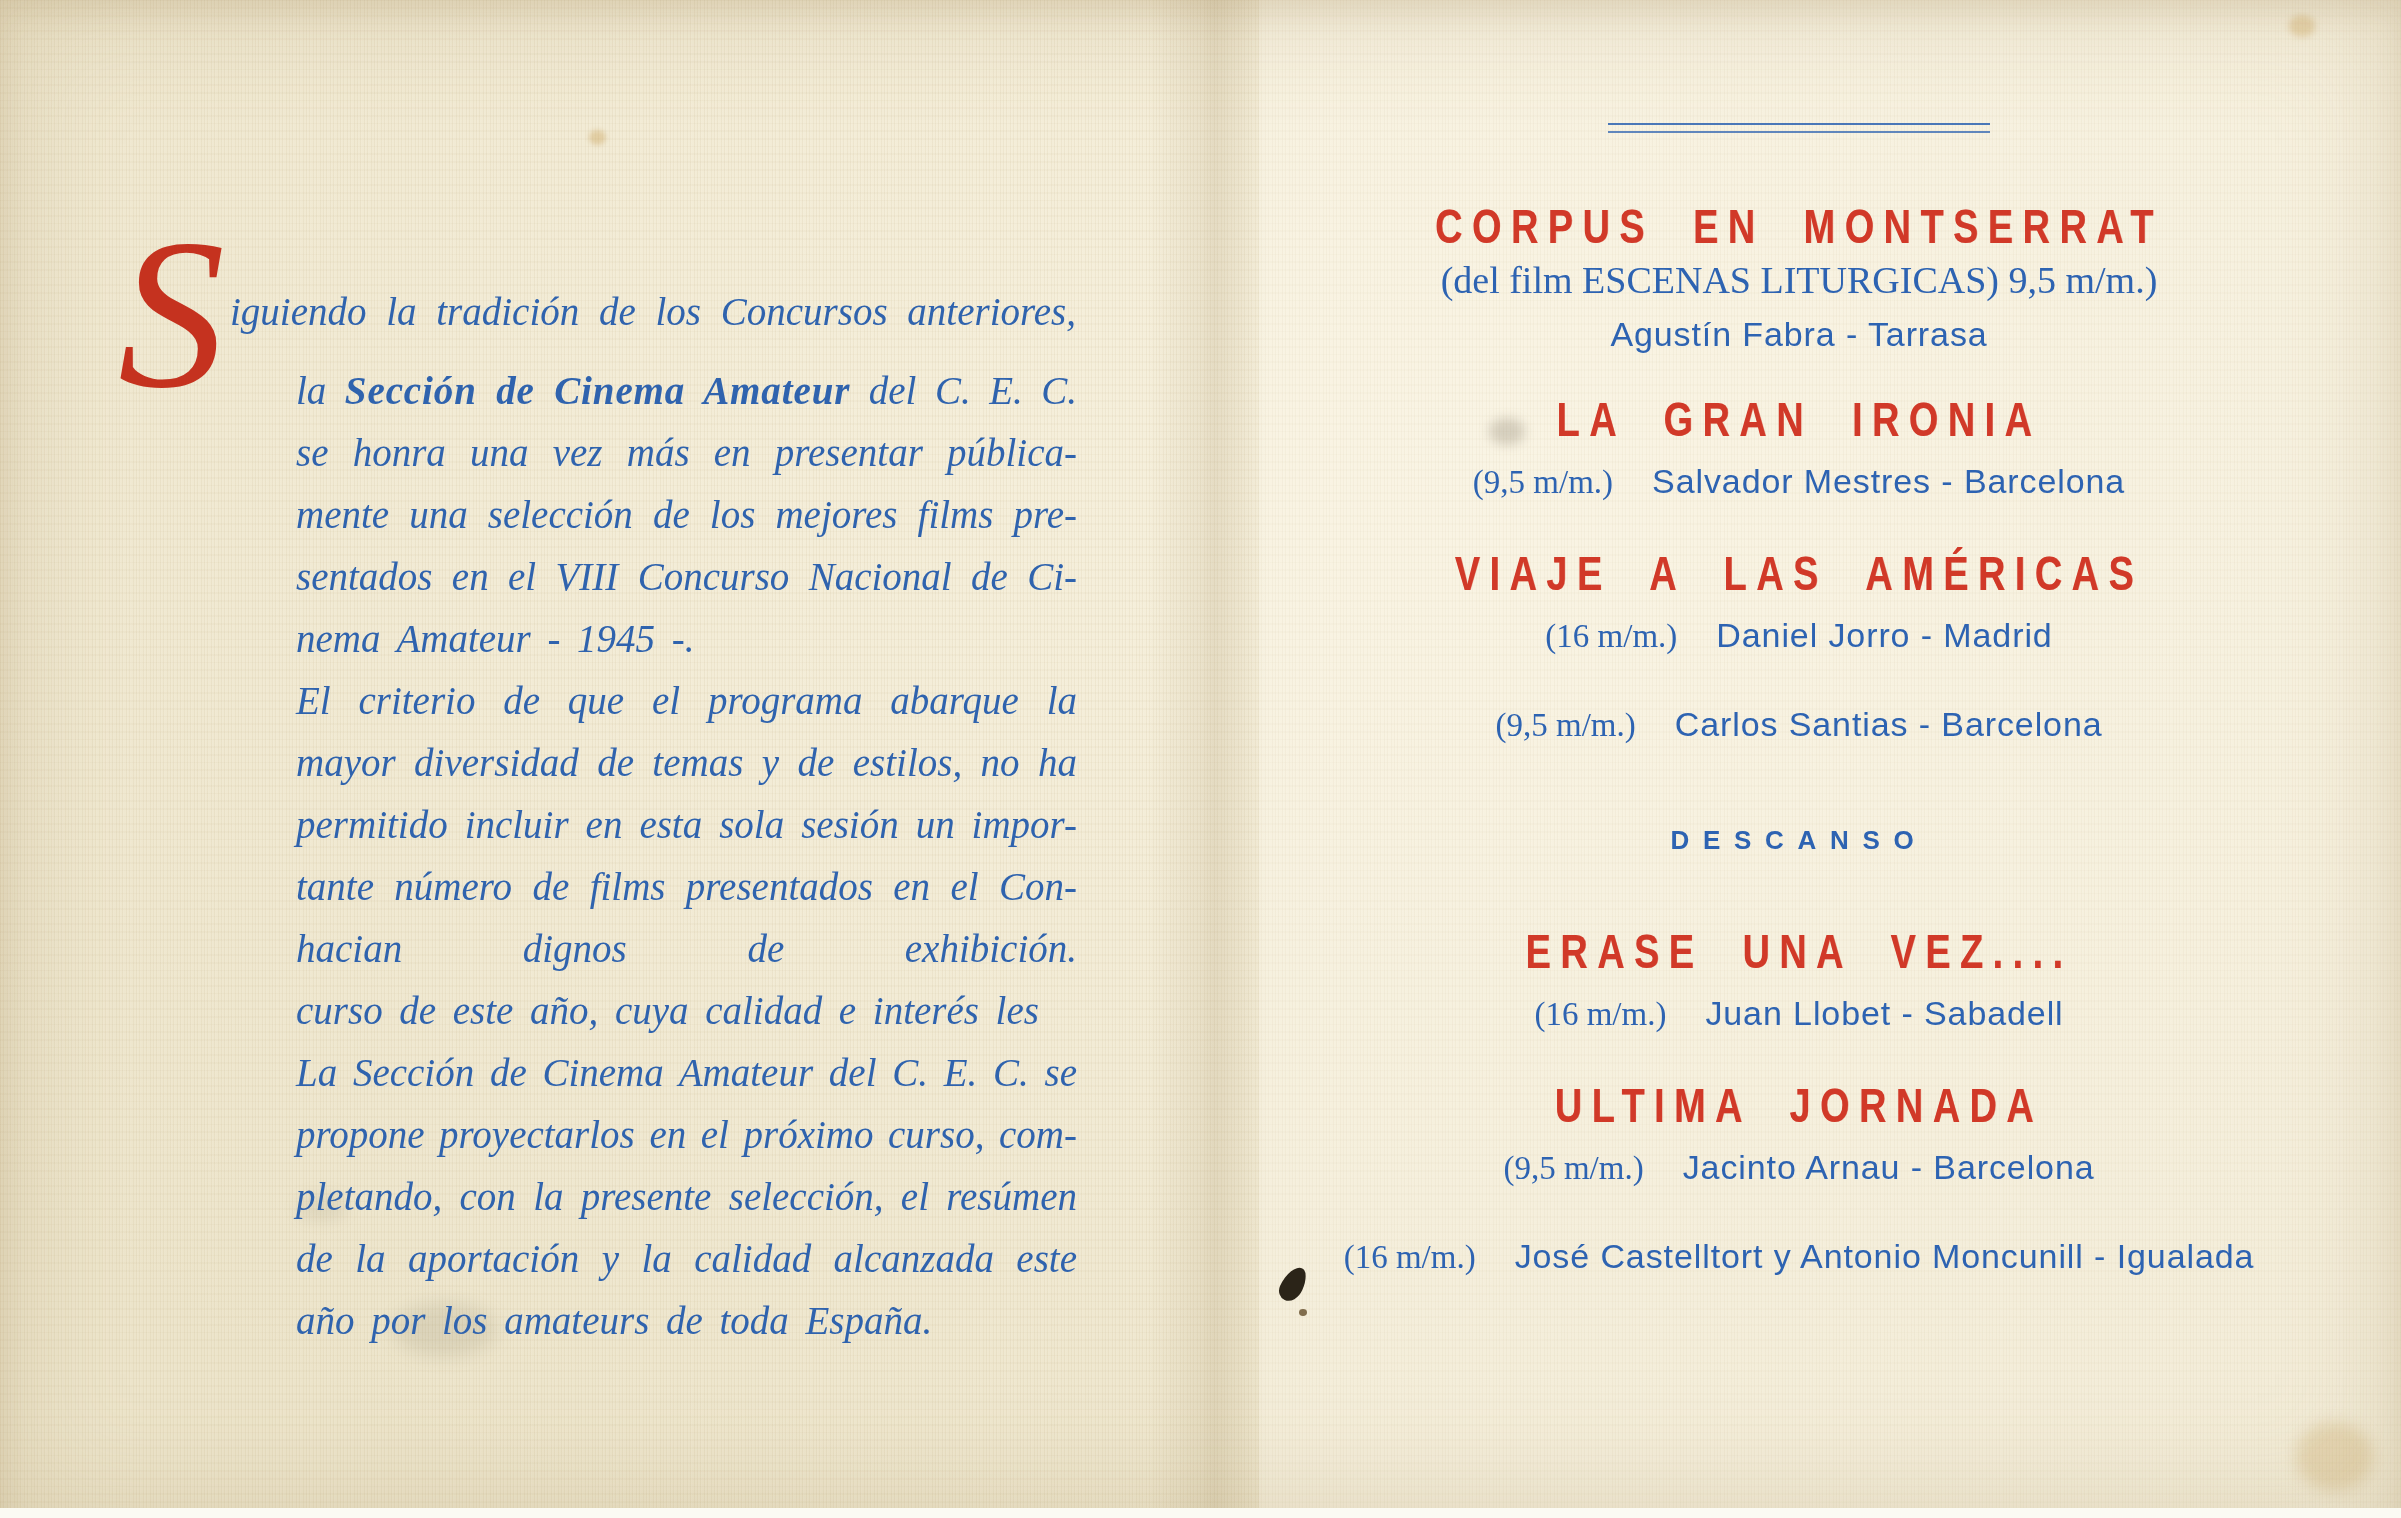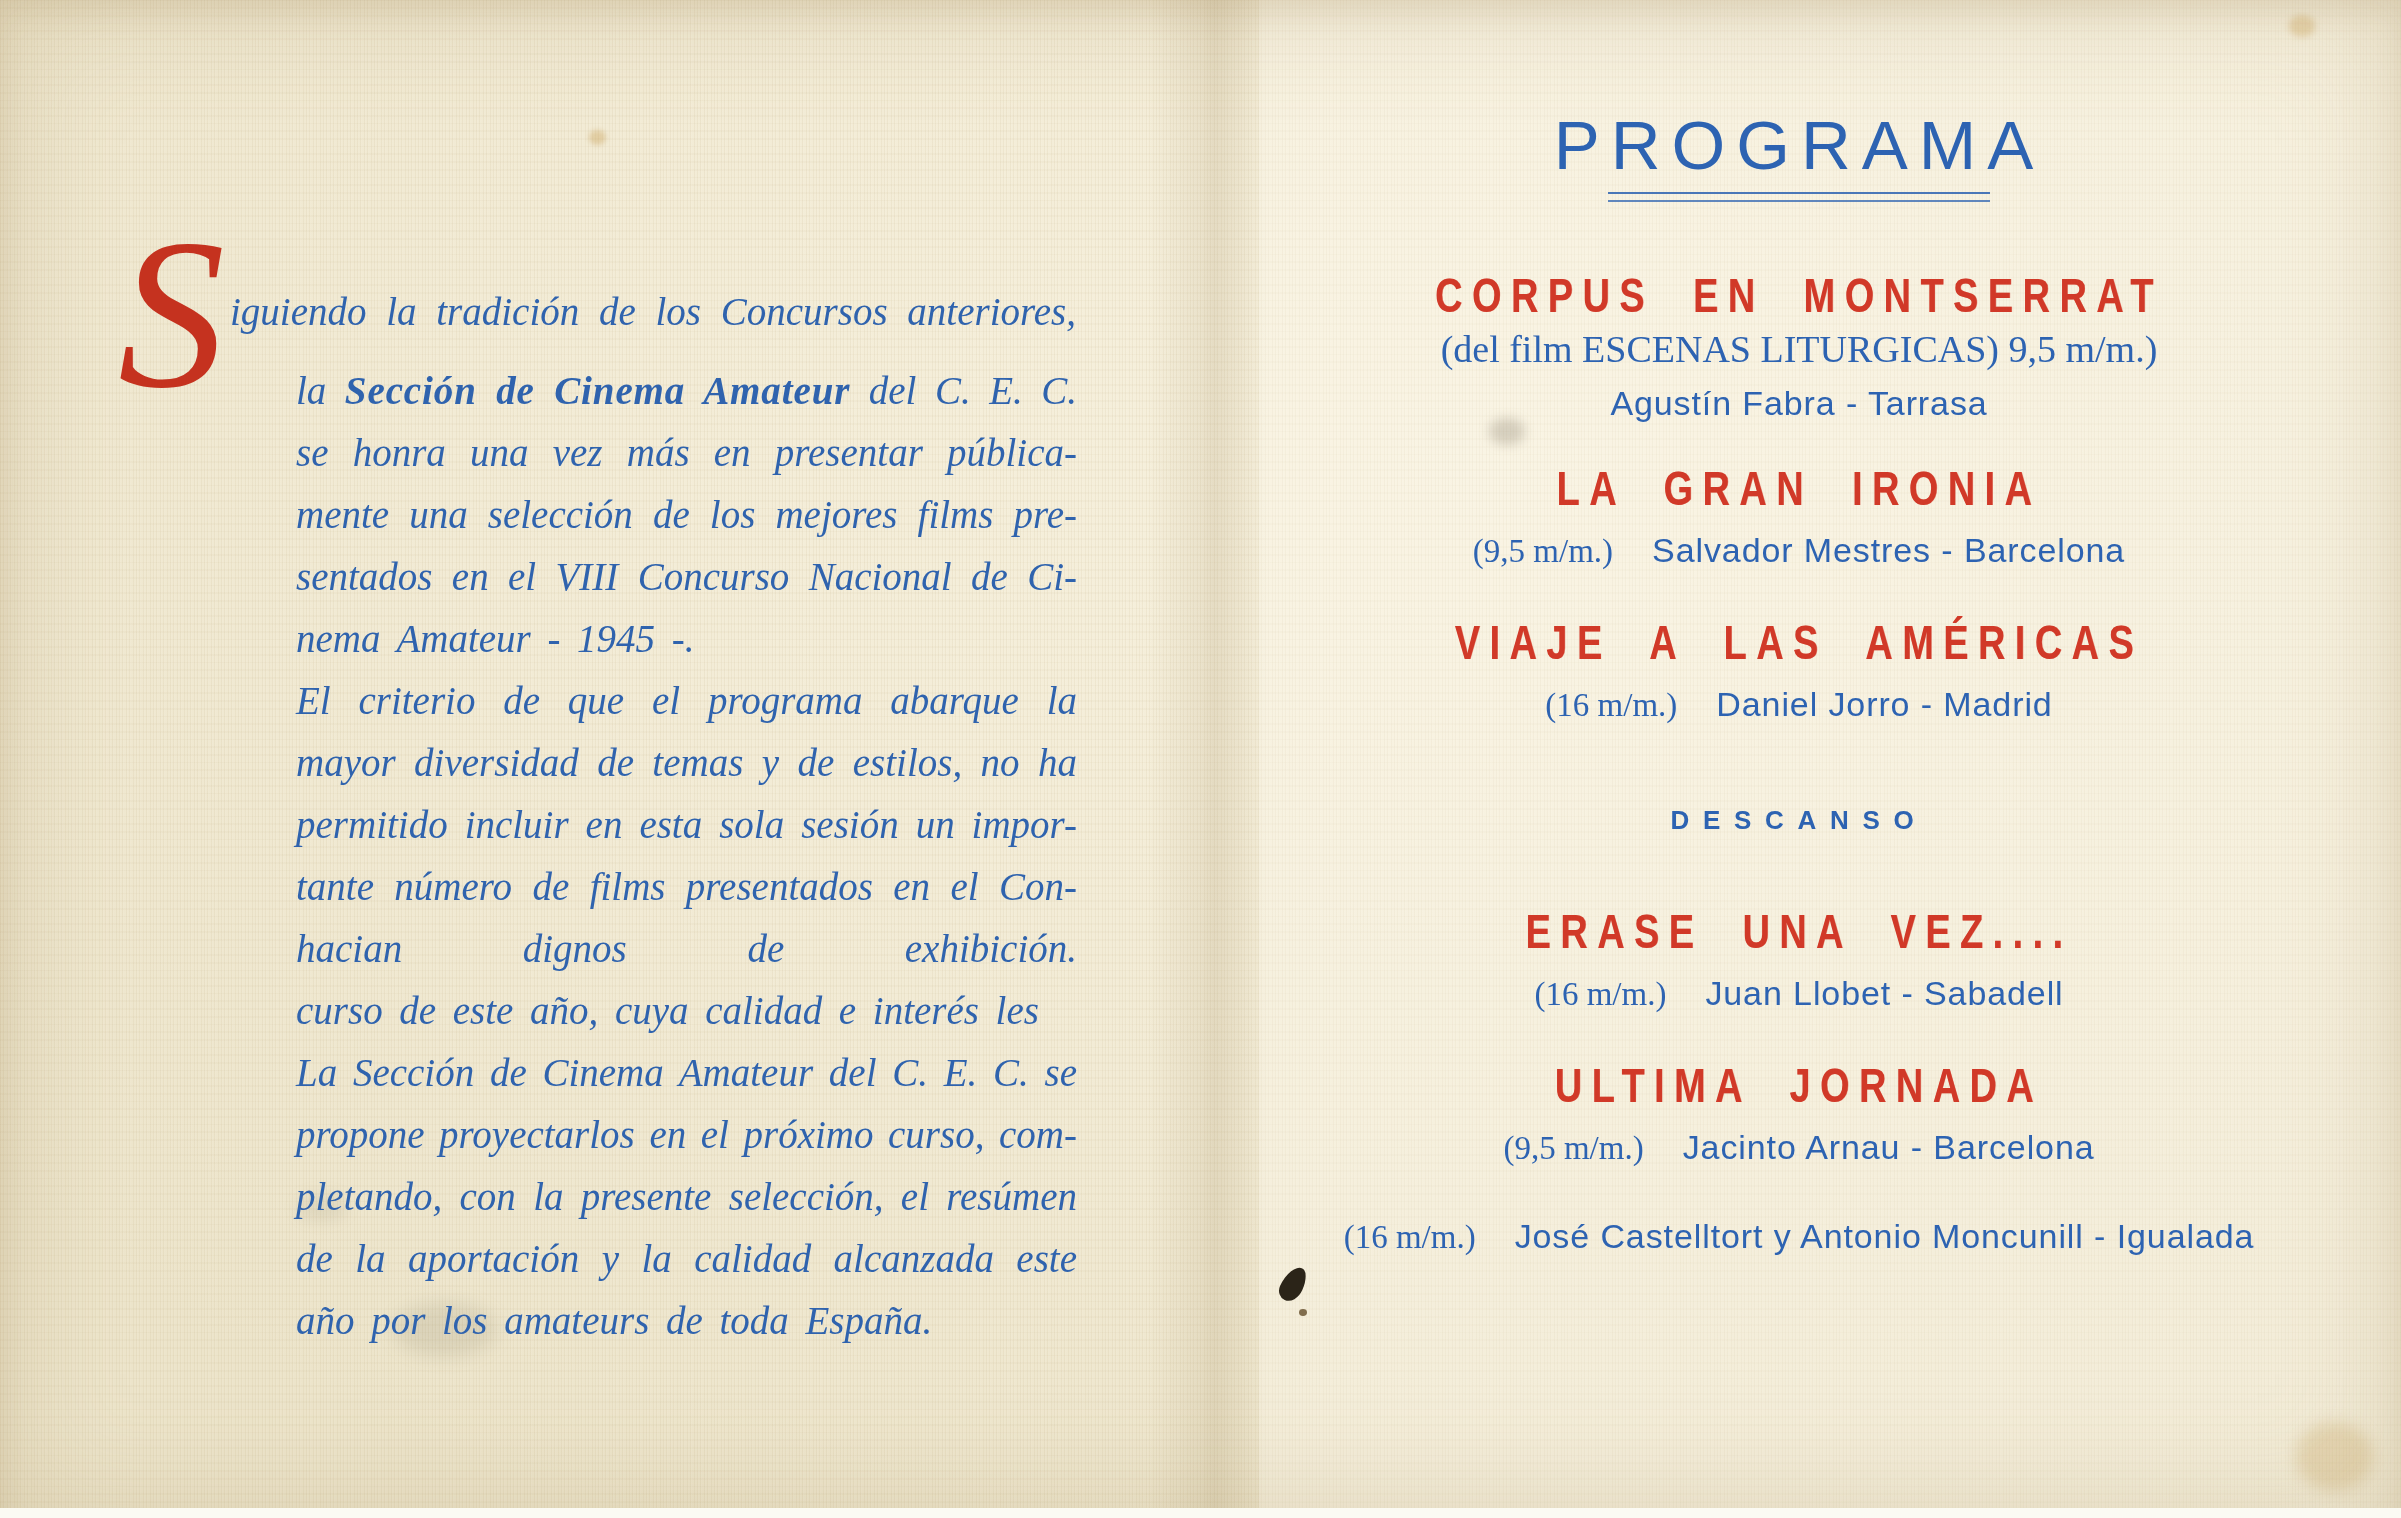--- a/index.html
+++ b/index.html
@@ -150,37 +150,37 @@
         <div class="bline"><span>curso de este año, cuya calidad e interés les</span></div>
         <div class="bline"><span>La Sección de Cinema Amateur del C. E. C. se</span></div>
         <div class="bline"><span>propone proyectarlos en el próximo curso, com-</span></div>
         <div class="bline"><span>pletando, con la presente selección, el resúmen</span></div>
         <div class="bline"><span>de la aportación y la calidad alcanzada este</span></div>
         <div class="bline"><span>año por los amateurs de toda España.</span></div>
       </div>
   </div>
 
   <div id="right-col">
-    <div id="program-title">PROGRAMA</div>
     <div id="program-underline"></div>
     <div id="entries">
         <div class="entry">
           <div class="ptitle"><span class="stamp">CORPUS EN MONTSERRAT</span></div>
           <div class="pnote">(del film ESCENAS LITURGICAS) 9,5 m/m.)</div>
           <div class="pauthor">Agustín Fabra - Tarrasa</div>
         </div>
         <div class="entry">
           <div class="ptitle"><span class="stamp">LA GRAN IRONIA</span></div>
           <div class="pdetail"><span class="gauge">(9,5 m/m.)</span><span class="names">Salvador Mestres - Barcelona</span></div>
         </div>
         <div class="entry">
           <div class="ptitle"><span class="stamp">VIAJE A LAS AMÉRICAS</span></div>
           <div class="pdetail"><span class="gauge">(16 m/m.)</span><span class="names">Daniel Jorro - Madrid</span></div>
         </div>
         <div class="entry">
+          <div class="pdetail"><span class="gauge">(9,5 m/m.)</span><span class="names">Carlos Santias - Barcelona</span></div>
         </div>
         <div class="interlude">DESCANSO</div>
         <div class="entry">
           <div class="ptitle"><span class="stamp">ERASE UNA VEZ....</span></div>
           <div class="pdetail"><span class="gauge">(16 m/m.)</span><span class="names">Juan Llobet - Sabadell</span></div>
         </div>
         <div class="entry">
           <div class="ptitle"><span class="stamp">ULTIMA JORNADA</span></div>
           <div class="pdetail"><span class="gauge">(9,5 m/m.)</span><span class="names">Jacinto Arnau - Barcelona</span></div>
         </div>

